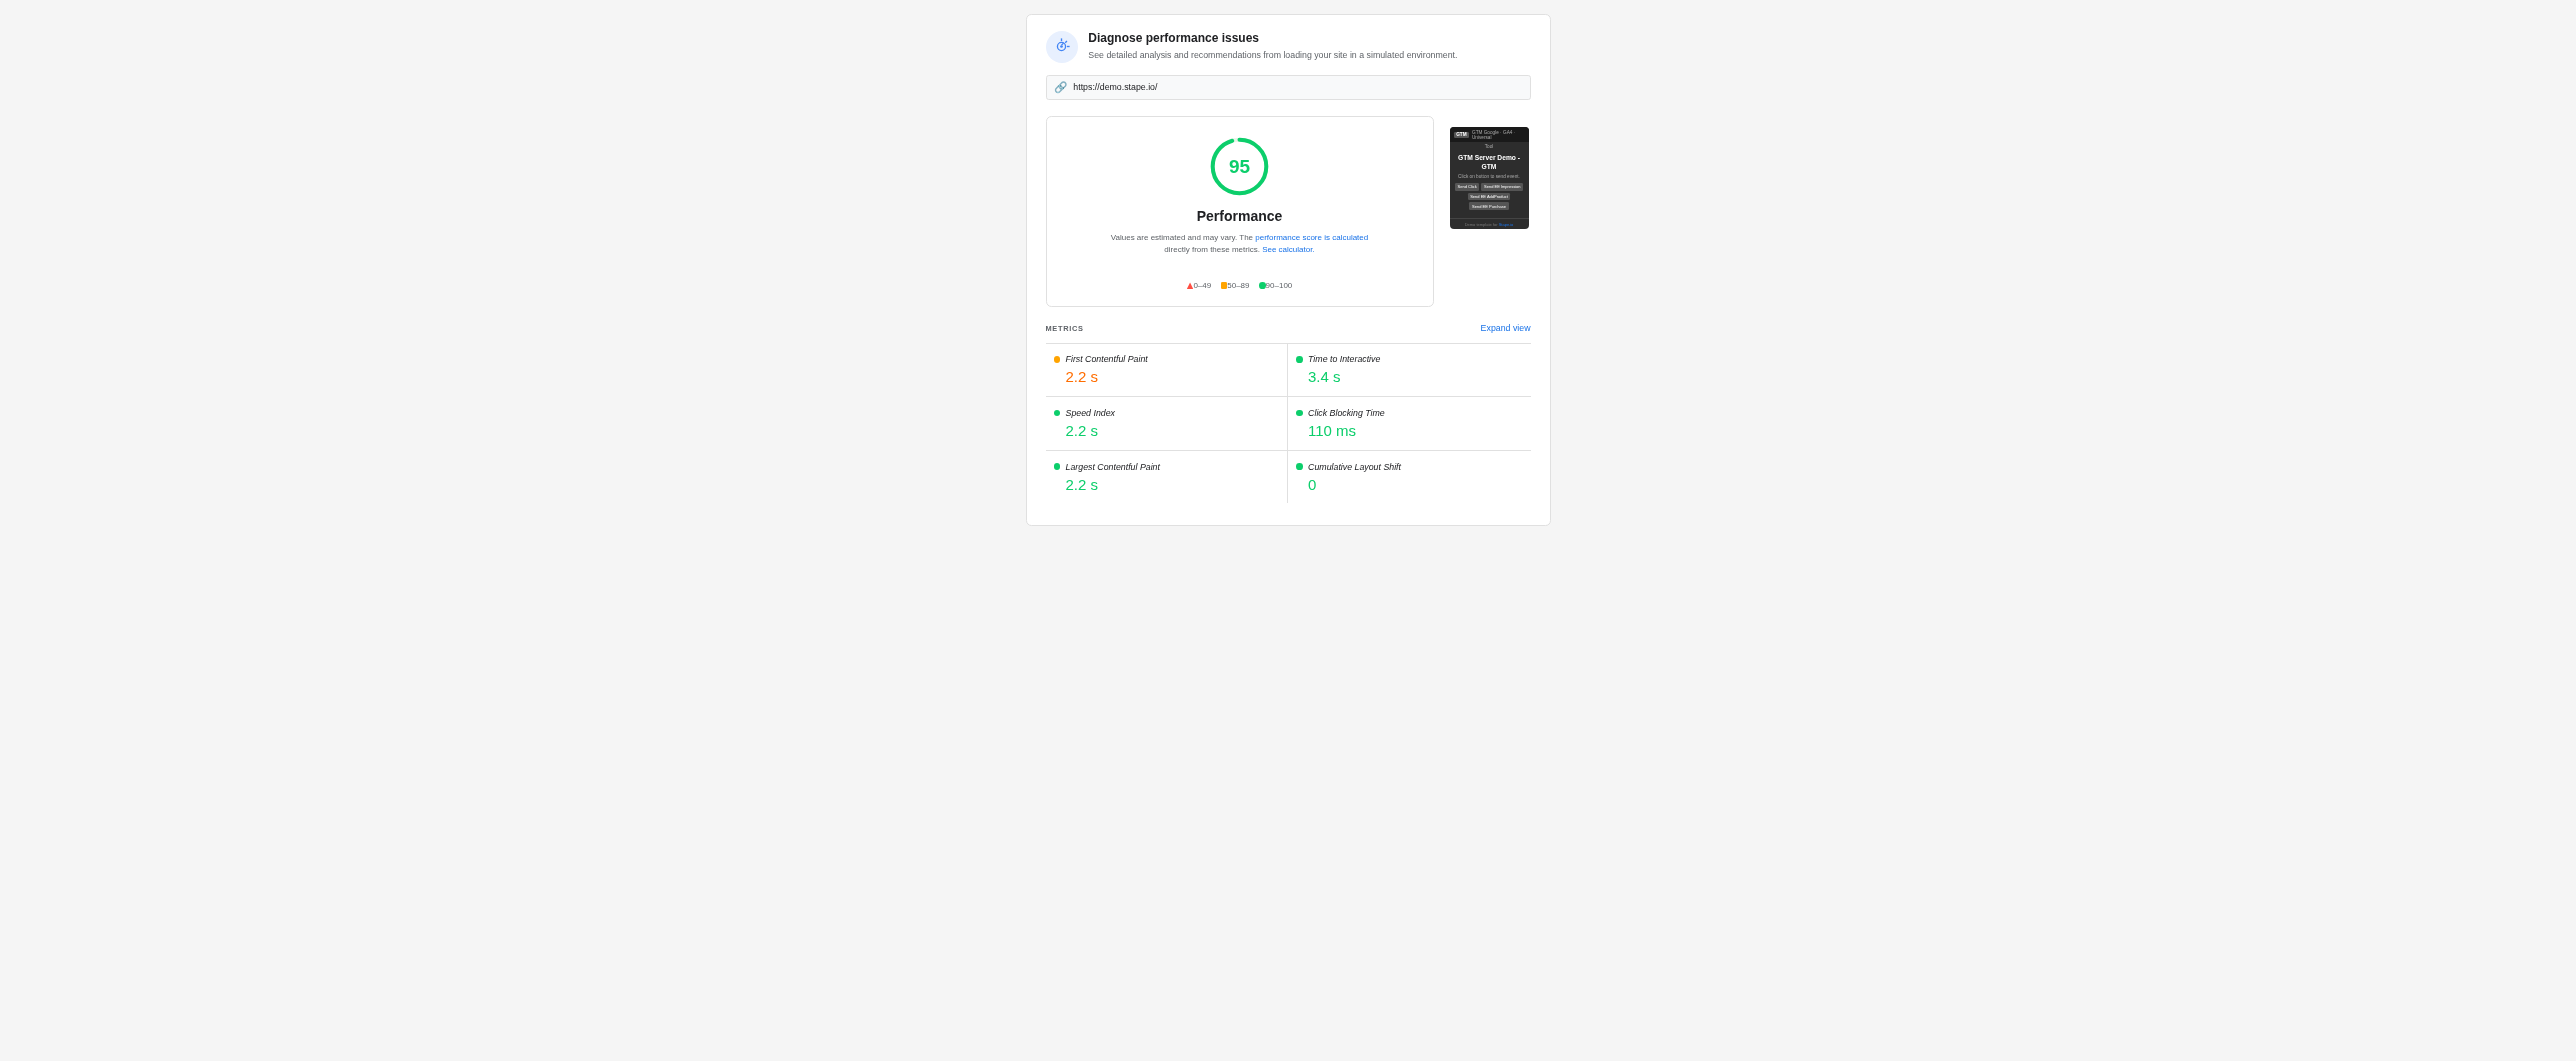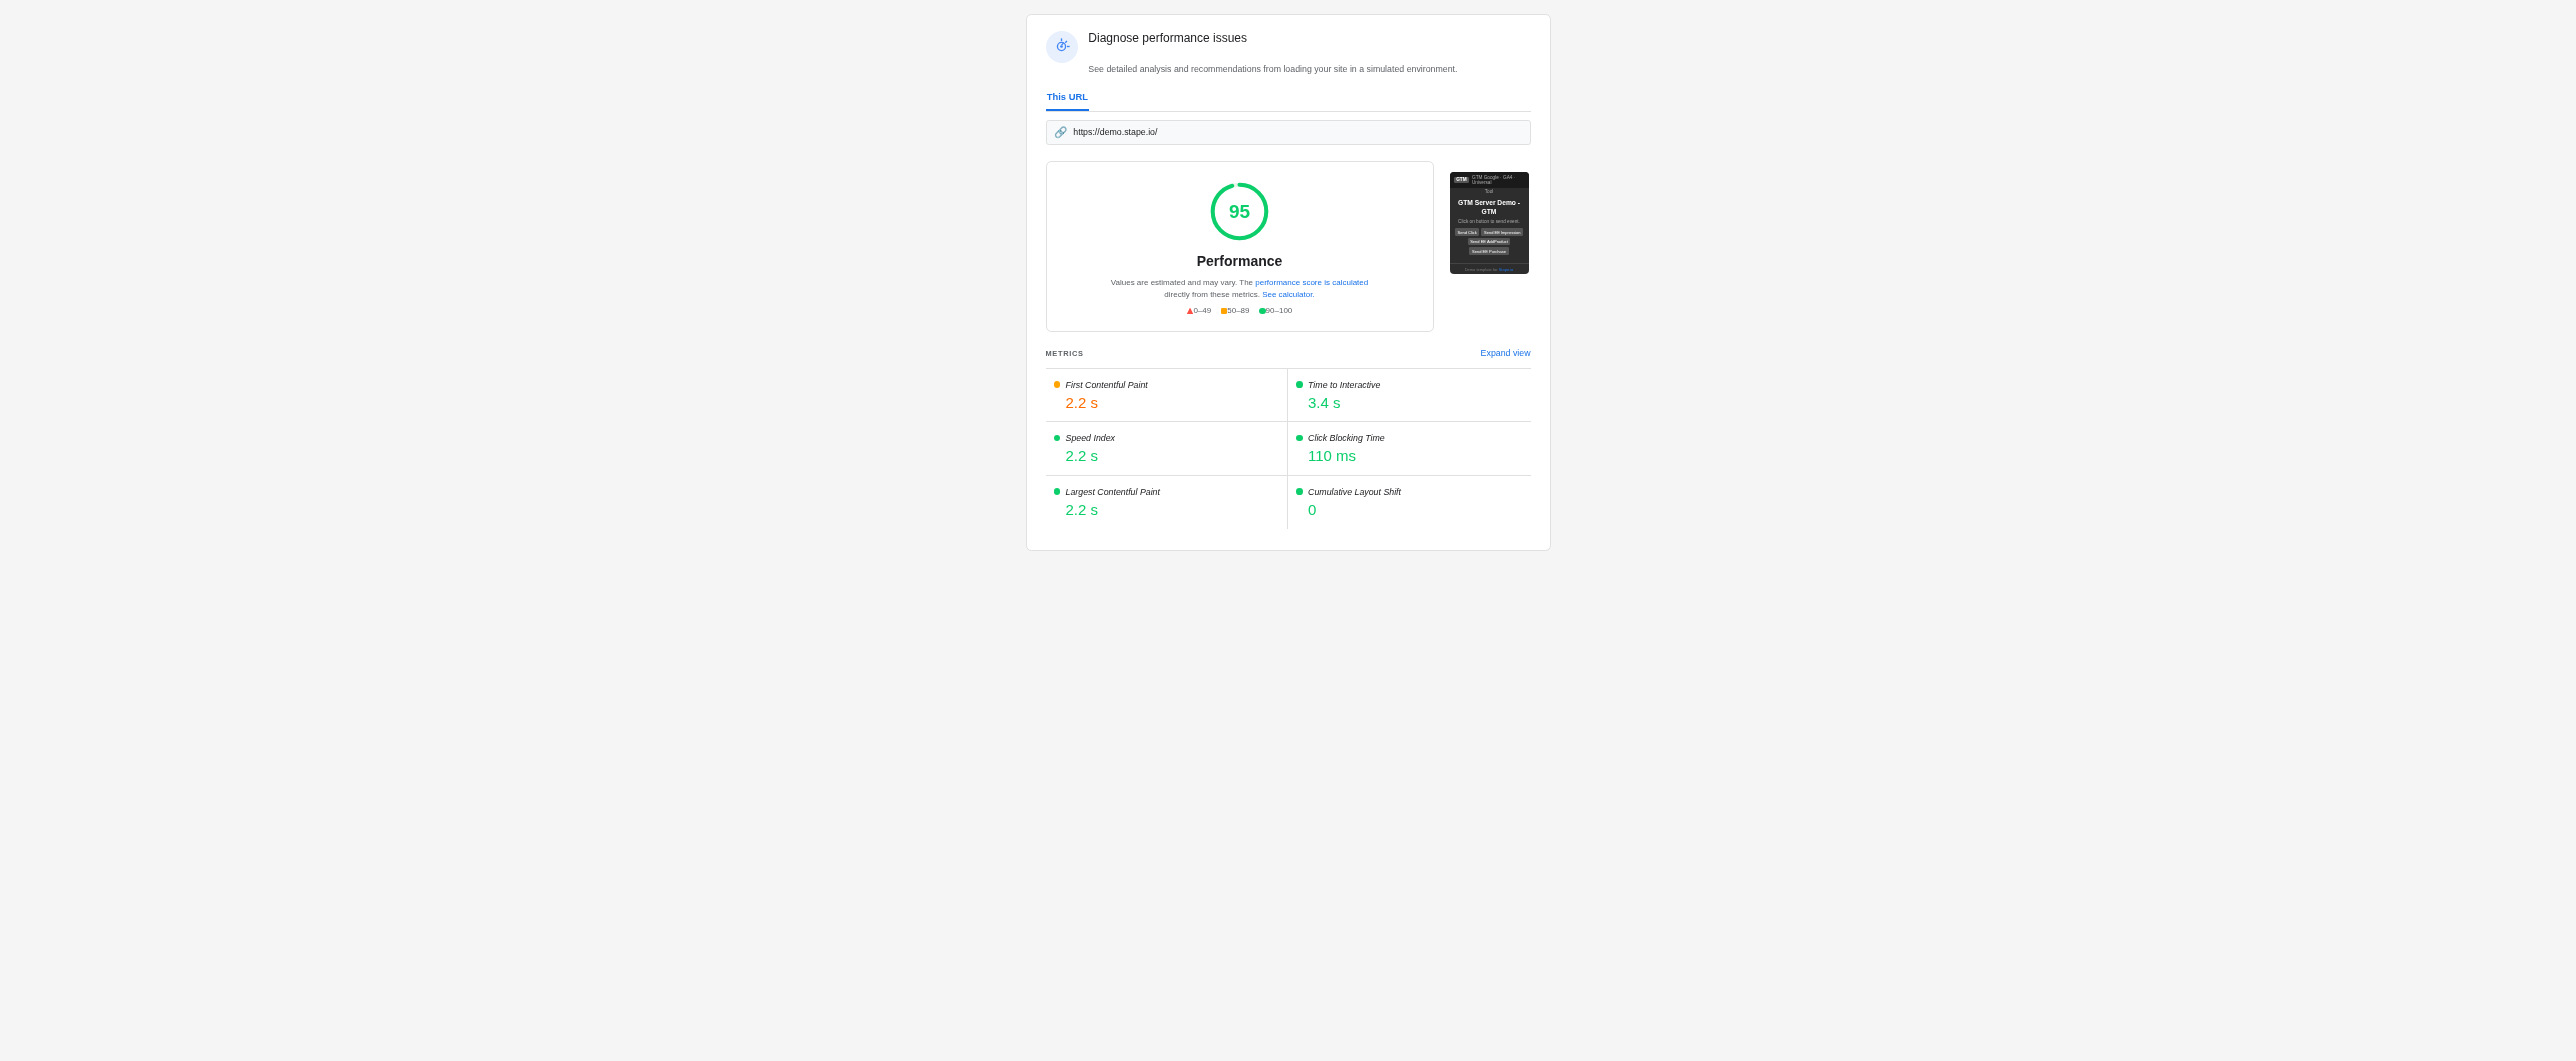--- a/index.html
+++ b/index.html
@@ -34,23 +34,23 @@
       align-items: center;
       justify-content: center;
       flex-shrink: 0;
     }
     .header-icon svg {
       width: 19px;
       height: 19px;
     }
     .header-text h2 {
       font-size: 12px;
-      font-weight: 400;
+      font-weight: 700;
       color: #202124;
-      margin-bottom: 19px;
+      margin-bottom: 5px;
     }
     .header-text p {
       font-size: 8.8px;
       color: #5f6368;
     }
     .tabs {
       border-bottom: 0.7px solid #e0e0e0;
       margin-bottom: 8px;
     }
     .tab-item {
@@ -132,21 +132,21 @@
       font-size: 14px;
       font-weight: 600;
       color: #202124;
       margin-bottom: 8px;
     }
     .score-note {
       font-size: 8px;
       color: #5f6368;
       text-align: center;
       line-height: 1.5;
-      margin-bottom: 5px;
+      margin-bottom: 25px;
     }
     .score-note a {
       color: #1a73e8;
       text-decoration: none;
     }
     .legend {
       display: flex;
       gap: 9.4px;
       font-size: 8px;
       color: #5f6368;
@@ -323,23 +323,20 @@
         <line x1="26" y1="14" x2="22" y2="14" stroke="#4285f4" stroke-width="2"></line>
         <line x1="14" y1="12" x2="17" y2="9" stroke="#4285f4" stroke-width="2"></line>
       </svg>
     </div>
     <div class="header-text">
       <h2>Diagnose performance issues</h2>
       <p>See detailed analysis and recommendations from loading your site in a simulated environment.</p>
     </div>
   </div>
 
-  <div class="tabs">
-    <span class="tab-item">This URL</span>
-  </div>
 
   <div class="url-bar">
     <span class="link-icon">🔗</span>
     <span>https://demo.stape.io/</span>
   </div>
 
   <div class="content-area">
     <div class="score-section">
 
       <div class="score-circle">

